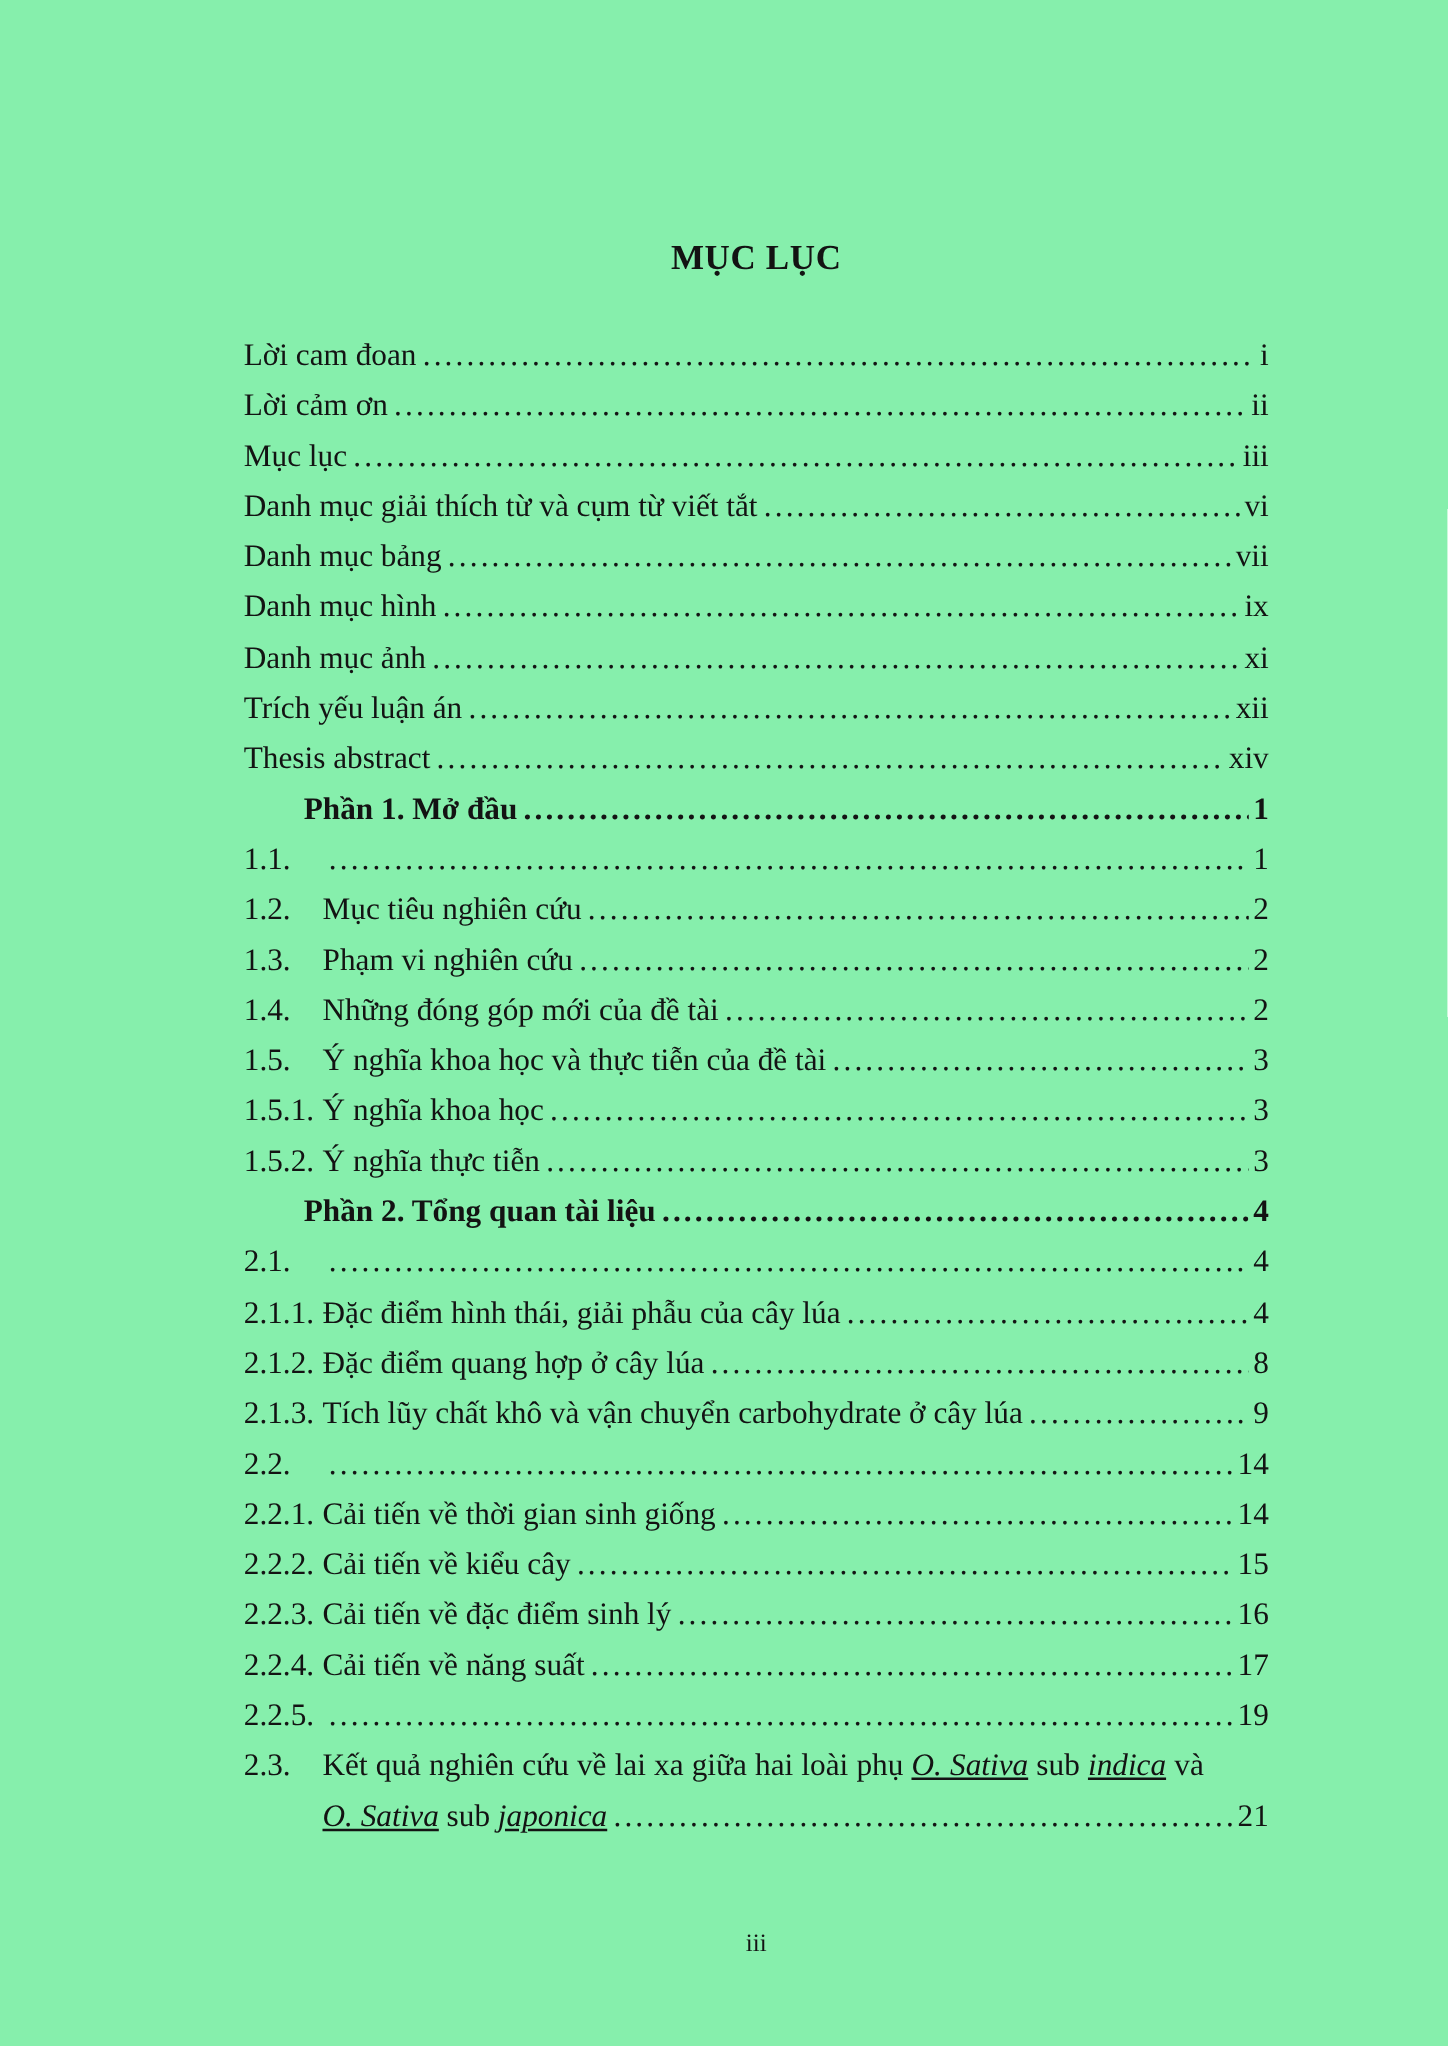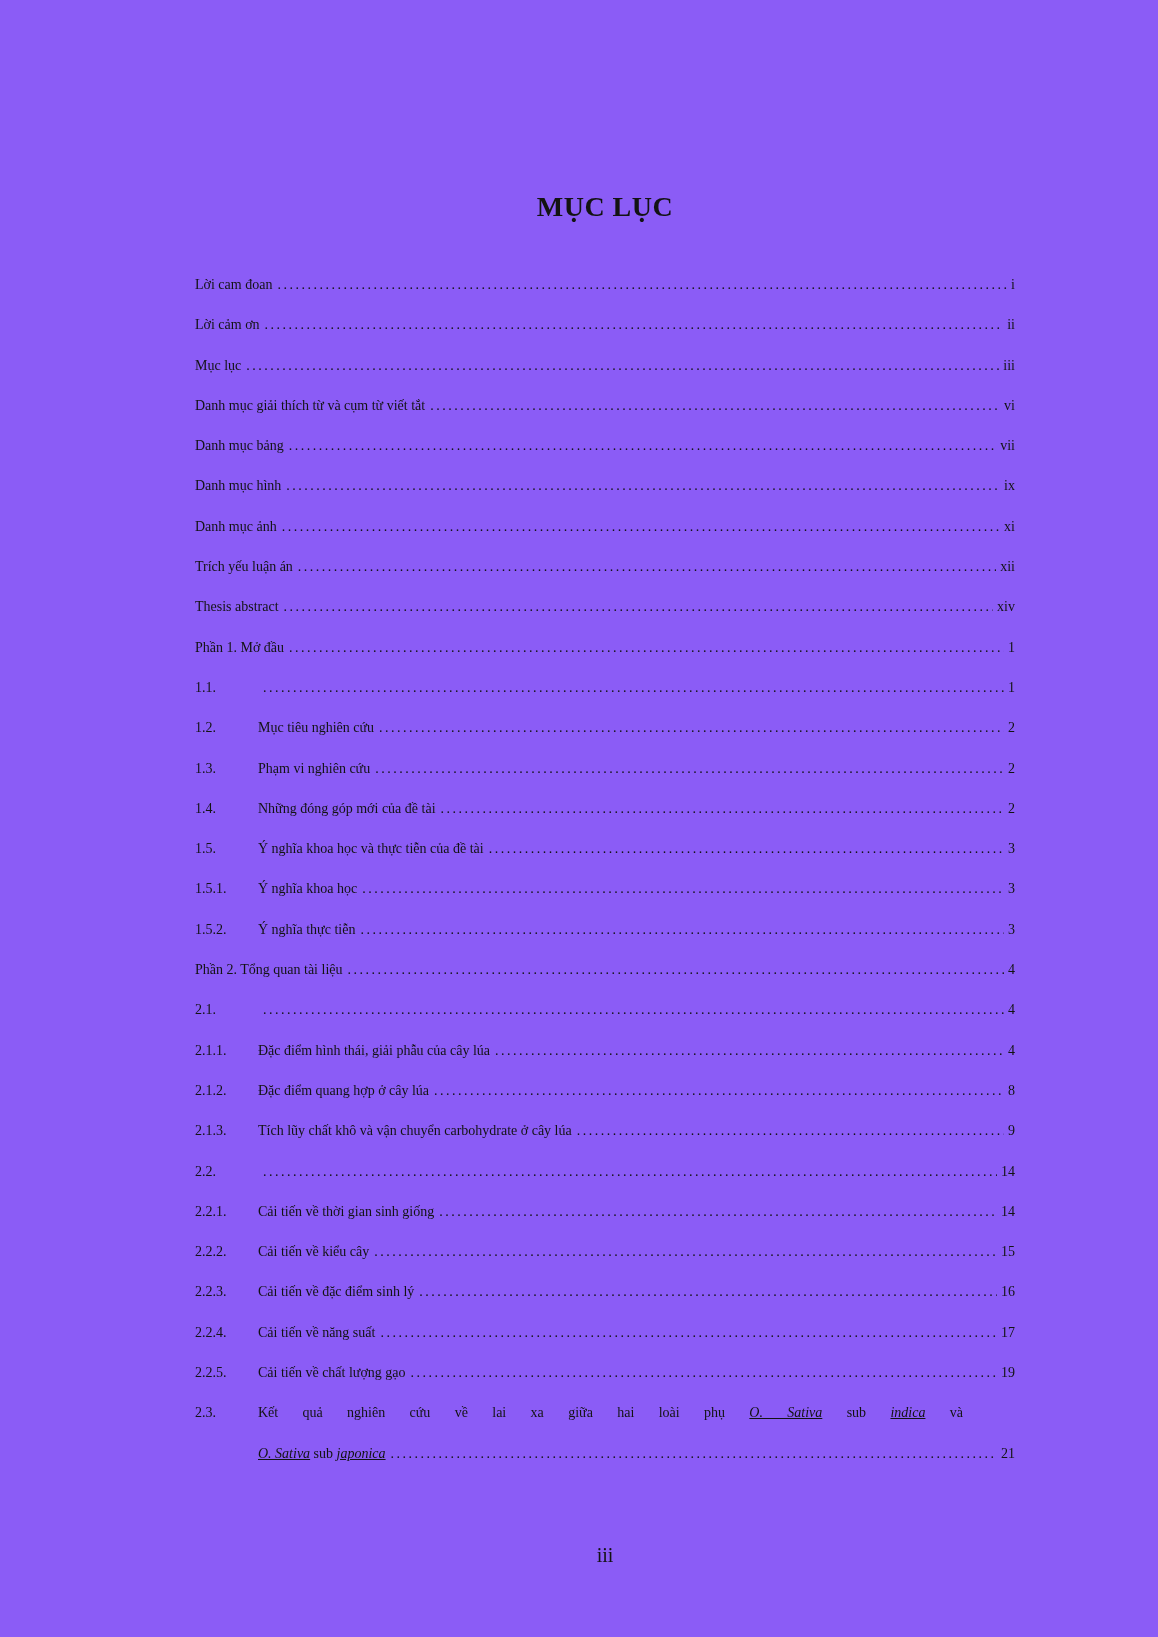--- a/index.html
+++ b/index.html
@@ -1,60 +1,60 @@
 <!DOCTYPE html>
 <html><head>
 <meta charset="utf-8">
 <style>
   html, body { margin: 0; padding: 0; background: #ffffff; }
   .page {
     position: relative;
     width: 1158px;
     height: 1637px;
-    background: #8b5cf6;
+    background: #86efac;
     font-family: "Liberation Serif", "DejaVu Serif", serif;
     color: #131313;
     overflow: hidden;
   }
   .doc-title {
     position: absolute;
     top: 191px;
     left: 195px;
     width: 820px;
     text-align: center;
     font-size: 28px;
     font-weight: 700;
     letter-spacing: 0.5px;
     white-space: nowrap;
   }
   .toc {
     position: absolute;
     top: 265px;
     left: 195px;
     width: 820px;
-    font-size: 14px;
+    font-size: 25px;
   }
   .row {
     display: flex;
     align-items: baseline;
     height: 40.3px;
     line-height: 40.3px;
     white-space: nowrap;
   }
   .num { flex: 0 0 63px; }
   .txt { flex: 0 0 auto; }
   .leader {
     flex: 1 1 auto;
     overflow: hidden;
     letter-spacing: 2.5px;
     margin-left: 5px;
     min-width: 0;
   }
   .pg { flex: 0 0 auto; padding-left: 4px; text-align: right; }
-  .part { font-weight: 400; }
+  .part { font-weight: 700; margin-left: 48px; }
   .it { font-style: italic; text-decoration: underline; }
   .just {
     flex: 1 1 auto;
     white-space: normal;
     text-align: justify;
     text-align-last: justify;
     padding-right: 52px;
     overflow: hidden;
   }
   .footer {
@@ -246,21 +246,20 @@
 
     <div class="row">
         <span class="num">2.2.4.</span>
         <span class="txt">Cải tiến về năng suất</span>
         <span class="leader">................................................................................................................................................................................................................................................</span>
         <span class="pg">17</span>
       </div>
 
     <div class="row">
         <span class="num">2.2.5.</span>
-        <span class="txt">Cải tiến về chất lượng gạo</span>
         <span class="leader">................................................................................................................................................................................................................................................</span>
         <span class="pg">19</span>
       </div>
 
     <div class="row">
         <span class="num">2.3.</span>
         <div class="just"><span>Kết quả nghiên cứu về lai xa giữa hai loài phụ </span><span class="it">O. Sativa</span><span> sub </span><span class="it">indica</span><span> và</span></div>
       </div>
 
     <div class="row">

